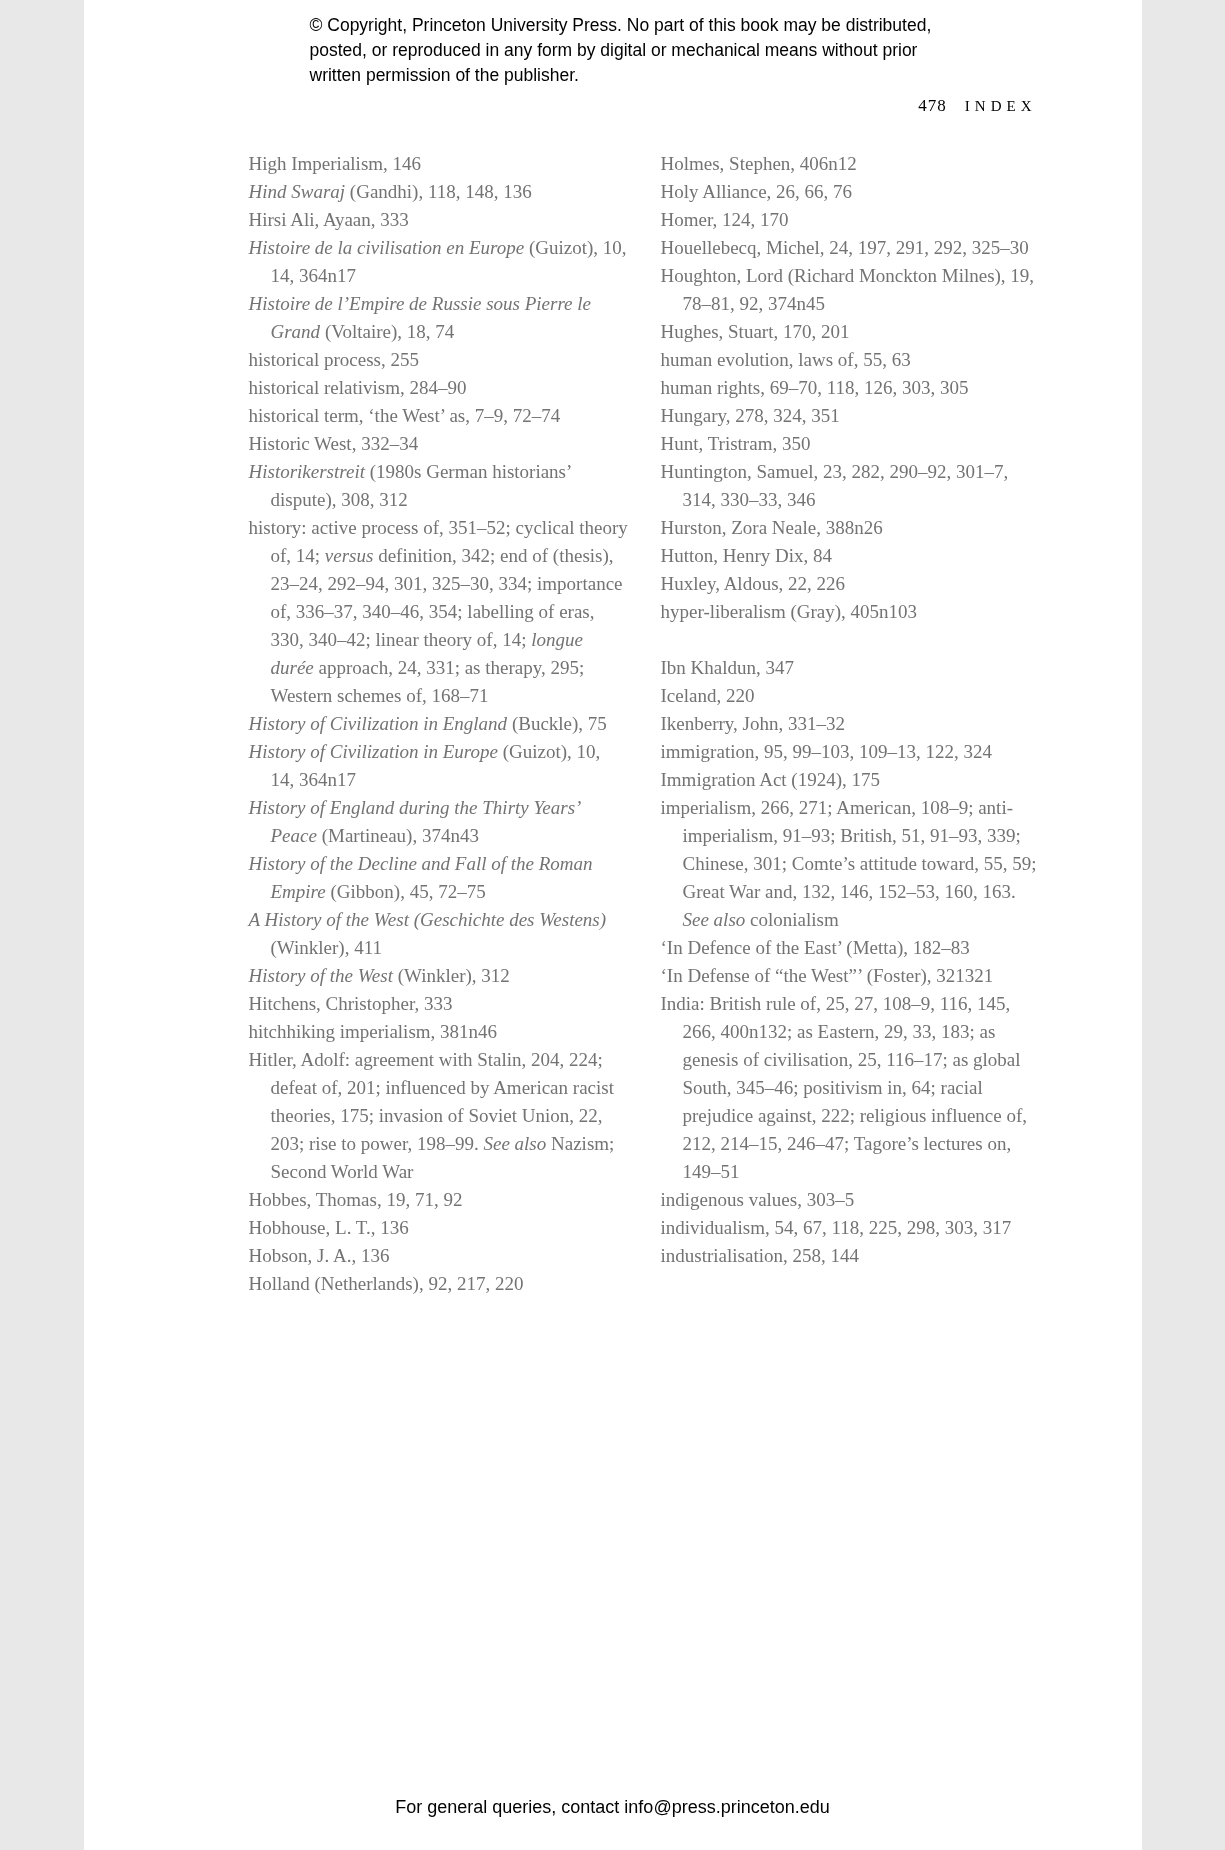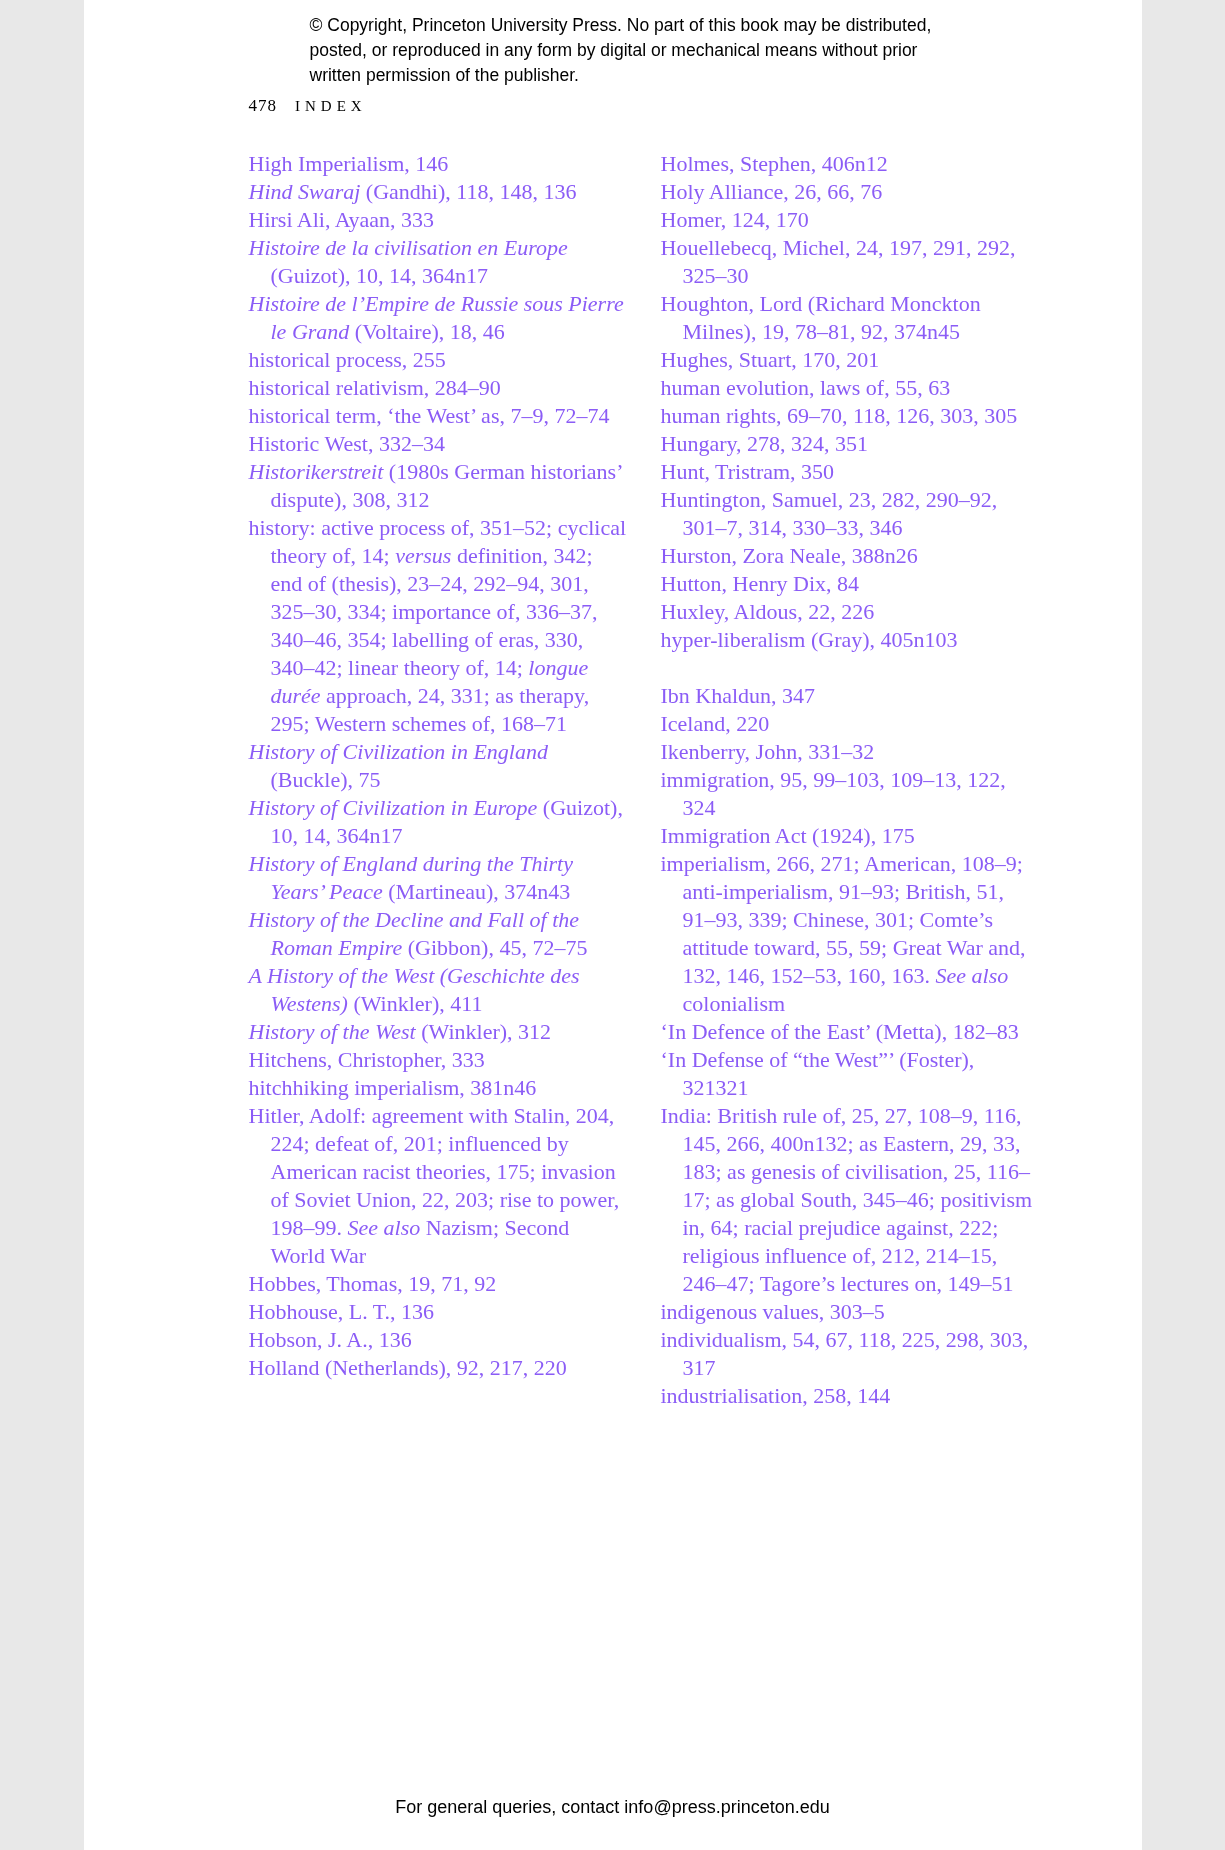--- a/index.html
+++ b/index.html
@@ -21,21 +21,21 @@
     font-family: "Liberation Sans", sans-serif;
     font-size: 17.5px;
     line-height: 25px;
     color: #000;
   }
   .running-head {
     position: absolute;
     top: 96px;
     left: 165px;
     width: 788px;
-    text-align: left;
+    text-align: right;
     font-family: "Liberation Serif", serif;
     font-size: 17px;
     color: #000;
   }
   .page-num { margin-right: 18px; letter-spacing: 1px; }
   .section-title {
     font-size: 15px;
     letter-spacing: 5px;
     text-transform: uppercase;
   }
@@ -43,25 +43,25 @@
     position: absolute;
     top: 150px;
     left: 165px;
     width: 792px;
     display: flex;
     gap: 32px;
     font-family: "Liberation Serif", serif;
   }
   .col { flex: 1; min-width: 0; }
   .entry {
-    font-size: 22px;
+    font-size: 19px;
     line-height: 28px;
     padding-left: 22px;
     text-indent: -22px;
-    color: #8b5cf6;
+    color: #737373;
   }
   .entry.blank { height: 28px; }
   .it { font-style: italic; }
   .footer {
     position: absolute;
     top: 1797px;
     left: 0;
     width: 100%;
     text-align: center;
     font-family: "Liberation Sans", sans-serif;
@@ -79,21 +79,21 @@
   <div class="running-head">
     <span class="page-num">478</span><span class="section-title">INDEX</span>
   </div>
 
   <div class="columns">
     <div class="col" id="col-left">
         <div class="entry"><span>High Imperialism, 146</span></div>
         <div class="entry"><span class="it">Hind Swaraj</span><span> (Gandhi), 118, 148, 136</span></div>
         <div class="entry"><span>Hirsi Ali, Ayaan, 333</span></div>
         <div class="entry"><span class="it">Histoire de la civilisation en Europe</span><span> (Guizot), 10, 14, 364n17</span></div>
-        <div class="entry"><span class="it">Histoire de l’Empire de Russie sous Pierre le Grand</span><span> (Voltaire), 18, 46</span></div>
+        <div class="entry"><span class="it">Histoire de l’Empire de Russie sous Pierre le Grand</span><span> (Voltaire), 18, 74</span></div>
         <div class="entry"><span>historical process, 255</span></div>
         <div class="entry"><span>historical relativism, 284–90</span></div>
         <div class="entry"><span>historical term, ‘the West’ as, 7–9, 72–74</span></div>
         <div class="entry"><span>Historic West, 332–34</span></div>
         <div class="entry"><span class="it">Historikerstreit</span><span> (1980s German historians’ dispute), 308, 312</span></div>
         <div class="entry"><span>history: active process of, 351–52; cyclical theory of, 14; </span><span class="it">versus</span><span> definition, 342; end of (thesis), 23–24, 292–94, 301, 325–30, 334; importance of, 336–37, 340–46, 354; labelling of eras, 330, 340–42; linear theory of, 14; </span><span class="it">longue durée</span><span> approach, 24, 331; as therapy, 295; Western schemes of, 168–71</span></div>
         <div class="entry"><span class="it">History of Civilization in England</span><span> (Buckle), 75</span></div>
         <div class="entry"><span class="it">History of Civilization in Europe</span><span> (Guizot), 10, 14, 364n17</span></div>
         <div class="entry"><span class="it">History of England during the Thirty Years’ Peace</span><span> (Martineau), 374n43</span></div>
         <div class="entry"><span class="it">History of the Decline and Fall of the Roman Empire</span><span> (Gibbon), 45, 72–75</span></div>

